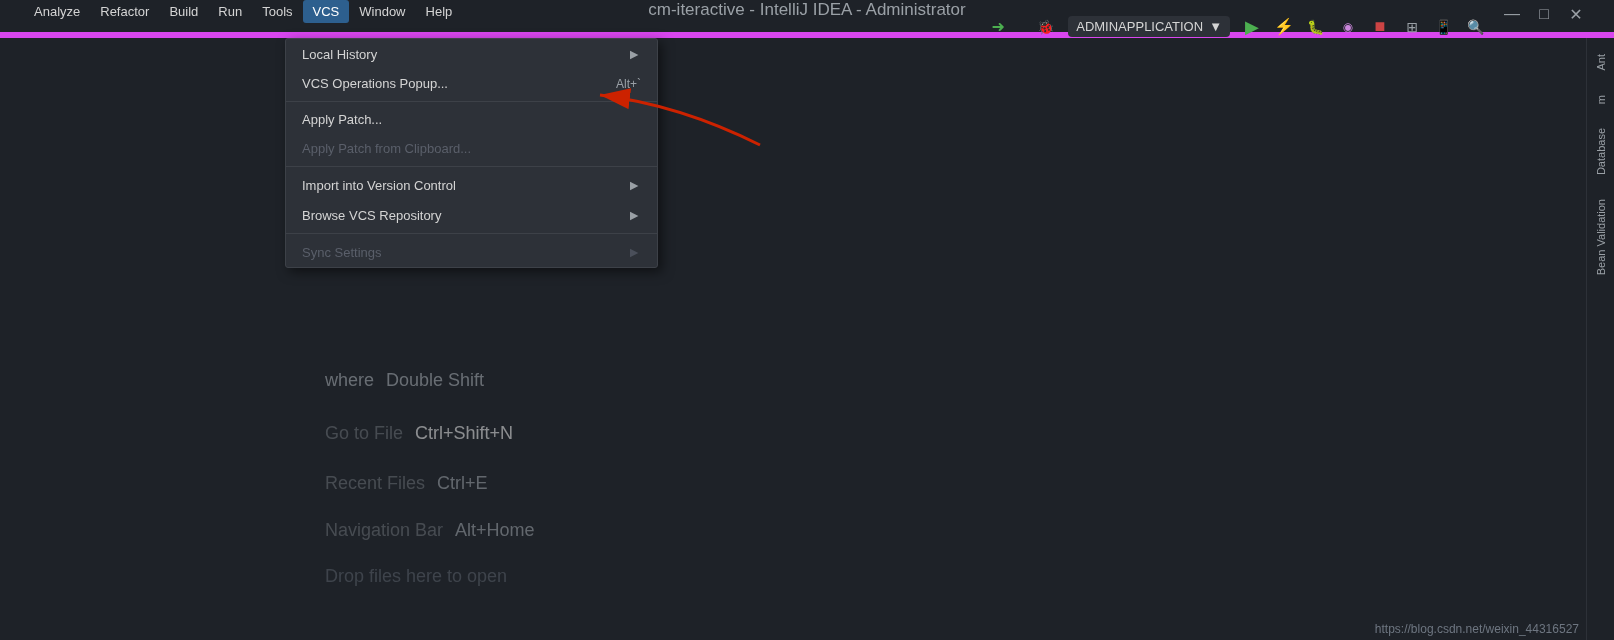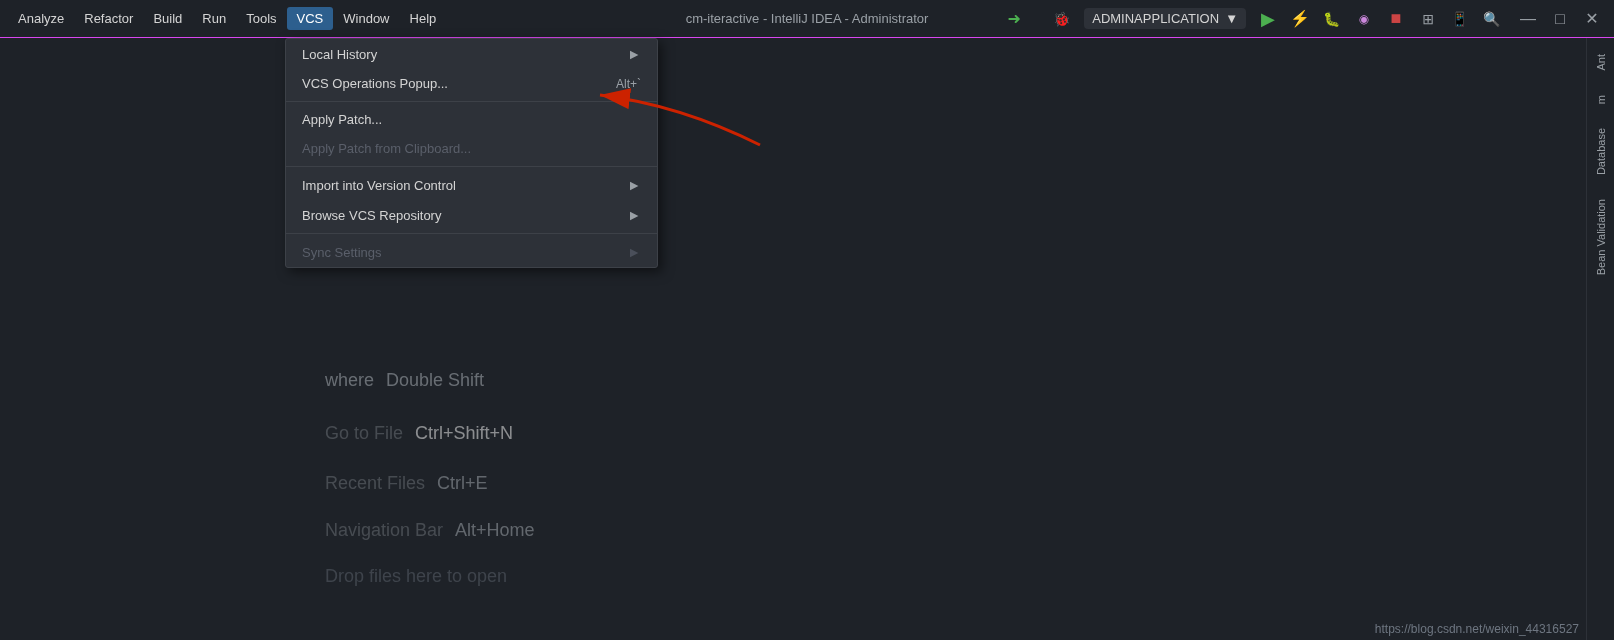--- a/index.html
+++ b/index.html
@@ -10,43 +10,43 @@
       font-family: 'Segoe UI', Arial, sans-serif;
       font-size: 13px;
       color: #d4d4d4;
       overflow: hidden;
       position: relative;
     }
 
     
     .menubar {
       display: flex;
-      align-items: center;
+      align-items: flex-start;
       height: 38px;
       background: #1e2228;
-      padding: 0 8px;
-      border-bottom: 1px solid #d946ef;
+      padding: 0 24px;
+      border-bottom: 6px solid #d946ef;
       position: relative;
       z-index: 100;
     }
     .menubar-item {
       padding: 4px 10px;
       cursor: pointer;
       color: #d4d4d4;
       border-radius: 3px;
       font-size: 13px;
     }
     .menubar-item.active {
       background: #2d5f8e;
       color: #ffffff;
     }
     .menubar-title {
       margin-left: auto;
       color: #9aa0a6;
-      font-size: 13px;
+      font-size: 17px;
       position: absolute;
       left: 50%;
       transform: translateX(-50%);
     }
     .toolbar-right {
       margin-left: auto;
       display: flex;
       align-items: center;
       gap: 4px;
     }

